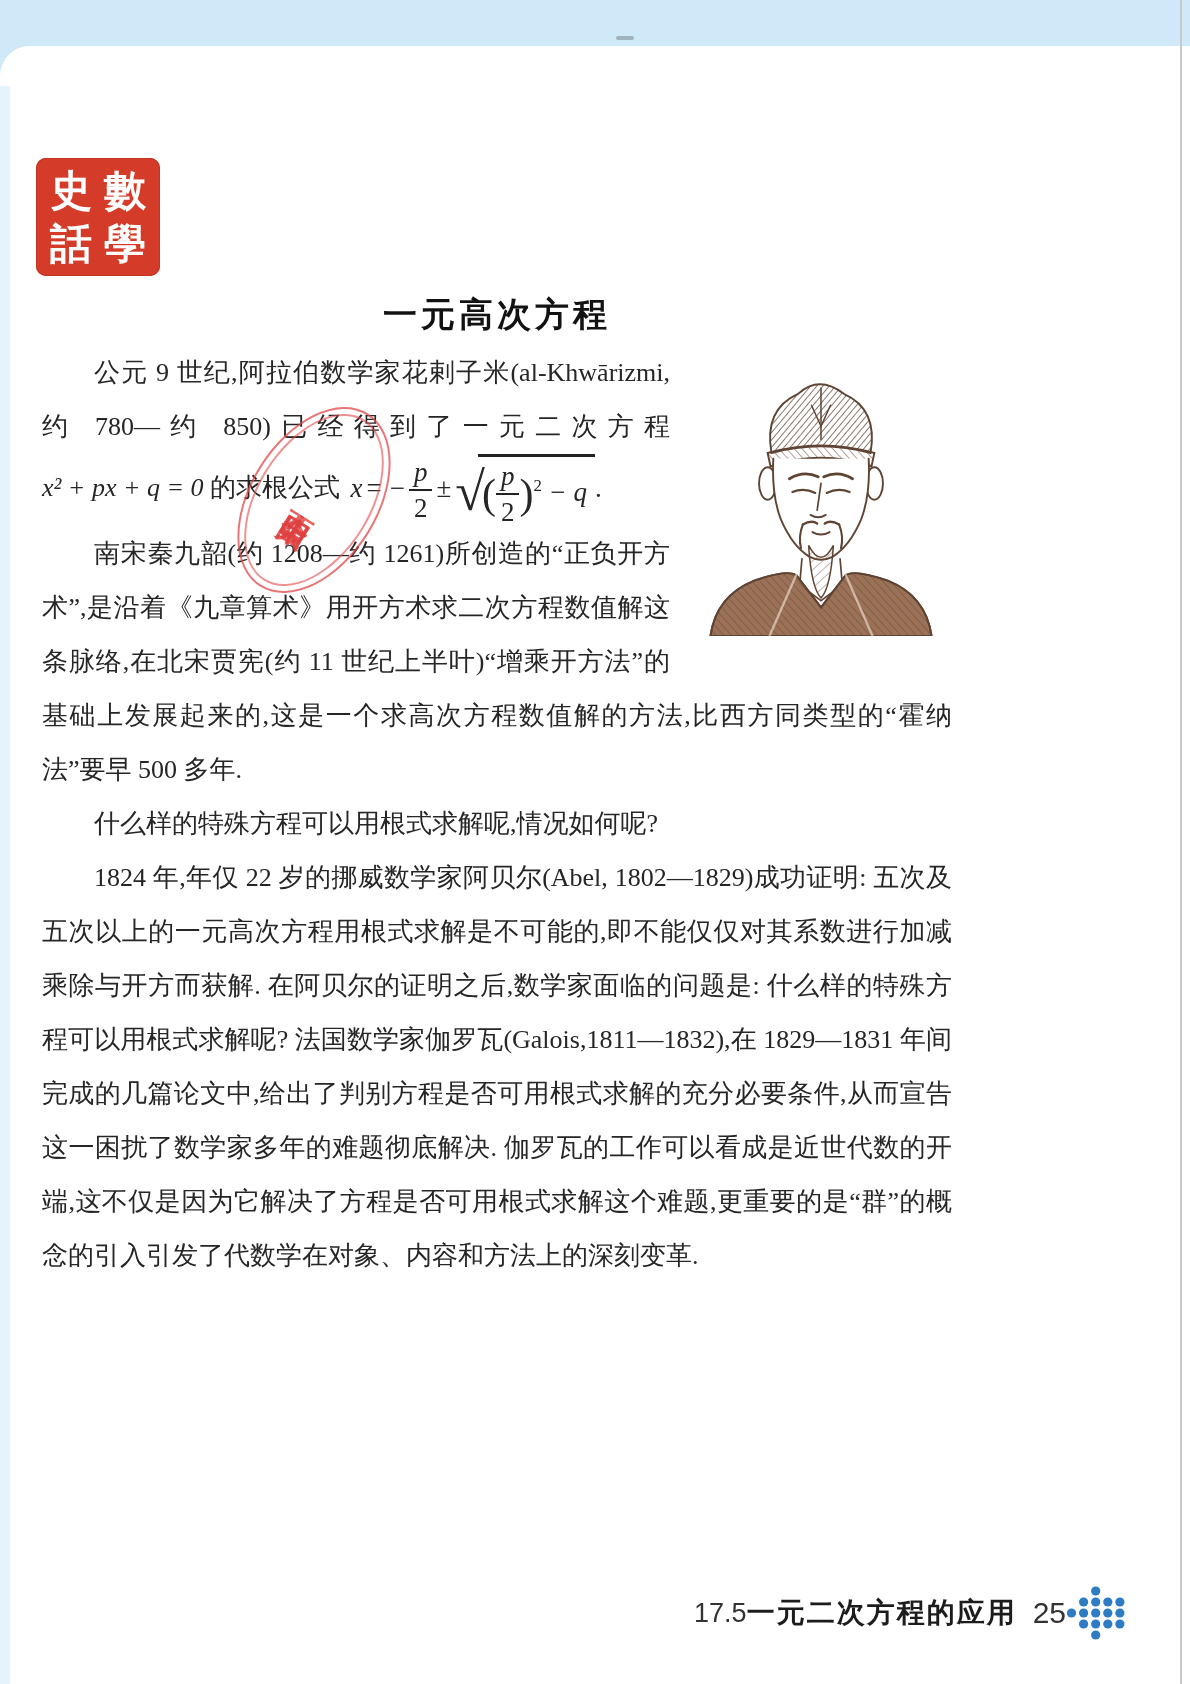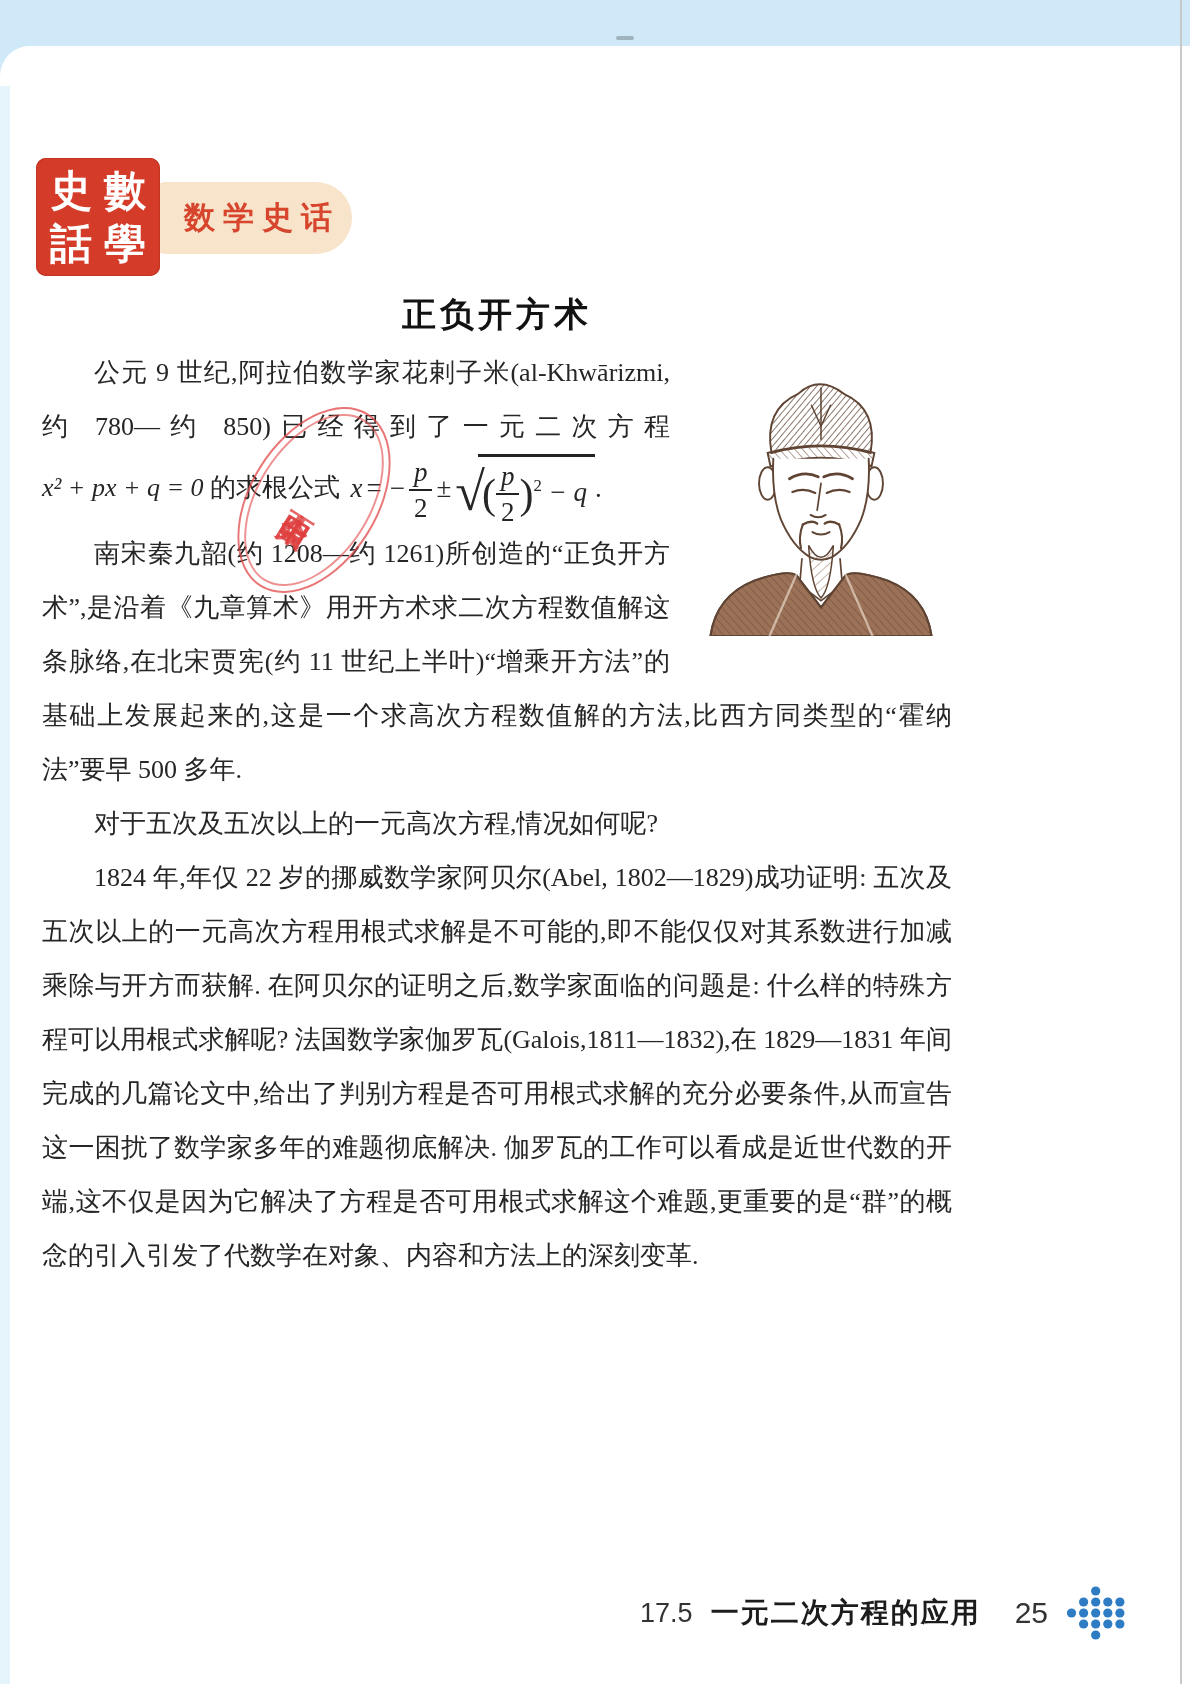--- a/index.html
+++ b/index.html
@@ -90,49 +90,46 @@
   .stamp-text{
     position:absolute;inset:0;display:flex;align-items:center;justify-content:center;
     writing-mode:vertical-rl;text-orientation:upright;
     font-size:29px;font-weight:bold;color:rgba(222,62,62,.8);letter-spacing:2px;
     font-family:"Liberation Sans","DejaVu Sans",sans-serif;
   }
 
   
   .footer{
     position:absolute;top:1538px;left:0;width:1132px;
-    display:flex;justify-content:flex-end;align-items:center;gap:18px;
+    display:flex;justify-content:flex-end;align-items:center;
     font-family:"Liberation Sans","DejaVu Sans",sans-serif;
   }
   .section-number{font-size:27px;color:#333;}
   .section-title{font-size:28px;font-weight:bold;color:#1c1c1c;letter-spacing:2px;}
   .page-number{font-size:30px;color:#333;margin-left:16px;}
   .dots-icon{display:block;}
 </style>
 </head>
 <body>
 
 <div class="top-band"></div>
 <div class="top-dash"></div>
 <div class="right-line"></div>
 
 <div class="page">
   <div class="left-strip"></div>
 
-  <div class="banner">
-    <span class="banner-label">数学史话</span>
-  </div>
   <div class="seal">
     <span class="sc c-tl">史</span>
     <span class="sc c-tr">數</span>
     <span class="sc c-bl">話</span>
     <span class="sc c-br">學</span>
   </div>
 
-  <div class="title">正负开方术</div>
+  <div class="title">一元高次方程</div>
 
   <div class="stamp">
     <span class="stamp-text">山西金太阳</span>
   </div>
 
   <div class="article">
 
     <div class="figure">
       <svg viewBox="0 0 260 300" width="258" height="286">
         <defs>
@@ -182,21 +179,21 @@
           <path d="M14,300 Q20,258 60,242 Q94,230 104,236 L130,270 L156,236 Q166,230 200,242 Q240,258 246,300 Z" fill="#9b7258"></path>
           <path d="M14,300 Q20,258 60,242 Q94,230 104,236 L130,270 L156,236 Q166,230 200,242 Q240,258 246,300 Z" fill="url(#hatchMid)"></path>
           <path d="M104,236 L76,300 M156,236 L184,300" stroke="rgba(255,244,232,.55)" stroke-width="2.4"></path>
         </g>
       </svg>
     </div>
 
     <p><span>公元 9 世纪,阿拉伯数学家花剌子米(al-Khwārizmi,约 780—约 850)已经得到了一元二次方程 </span><i class="imath">x² + px + q = 0</i><span> 的求根公式 </span><span class="bigmath"><i>x</i><span class="op">=</span><span class="op">−</span><span class="frac"><span class="num">p</span><span class="den">2</span></span><span class="op">±</span><span class="sqrt"><span class="surd">√</span><span class="radicand"><span class="paren big">(</span><span class="frac"><span class="num">p</span><span class="den">2</span></span><span class="paren big">)</span><sup>2</sup><i> − q</i></span></span><span>.</span></span></p>
 
     <p>南宋秦九韶(约 1208—约 1261)所创造的“正负开方术”,是沿着《九章算术》用开方术求二次方程数值解这条脉络,在北宋贾宪(约 11 世纪上半叶)“增乘开方法”的基础上发展起来的,这是一个求高次方程数值解的方法,比西方同类型的“霍纳法”要早 500 多年.</p>
-    <p>对于五次及五次以上的一元高次方程,情况如何呢?</p>
+    <p>什么样的特殊方程可以用根式求解呢,情况如何呢?</p>
     <p>1824 年,年仅 22 岁的挪威数学家阿贝尔(Abel, 1802—1829)成功证明: 五次及五次以上的一元高次方程用根式求解是不可能的,即不能仅仅对其系数进行加减乘除与开方而获解. 在阿贝尔的证明之后,数学家面临的问题是: 什么样的特殊方程可以用根式求解呢? 法国数学家伽罗瓦(Galois,1811—1832),在 1829—1831 年间完成的几篇论文中,给出了判别方程是否可用根式求解的充分必要条件,从而宣告这一困扰了数学家多年的难题彻底解决. 伽罗瓦的工作可以看成是近世代数的开端,这不仅是因为它解决了方程是否可用根式求解这个难题,更重要的是“群”的概念的引入引发了代数学在对象、内容和方法上的深刻变革.</p>
   </div>
 
   <div class="footer">
     <span class="section-number">17.5</span>
     <span class="section-title">一元二次方程的应用</span>
     <span class="page-number">25</span>
     <svg class="dots-icon" viewBox="0 0 60 52" width="66" height="58">
       <g fill="#2e7cc3">
         <circle cx="27" cy="6" r="4.2"></circle>

